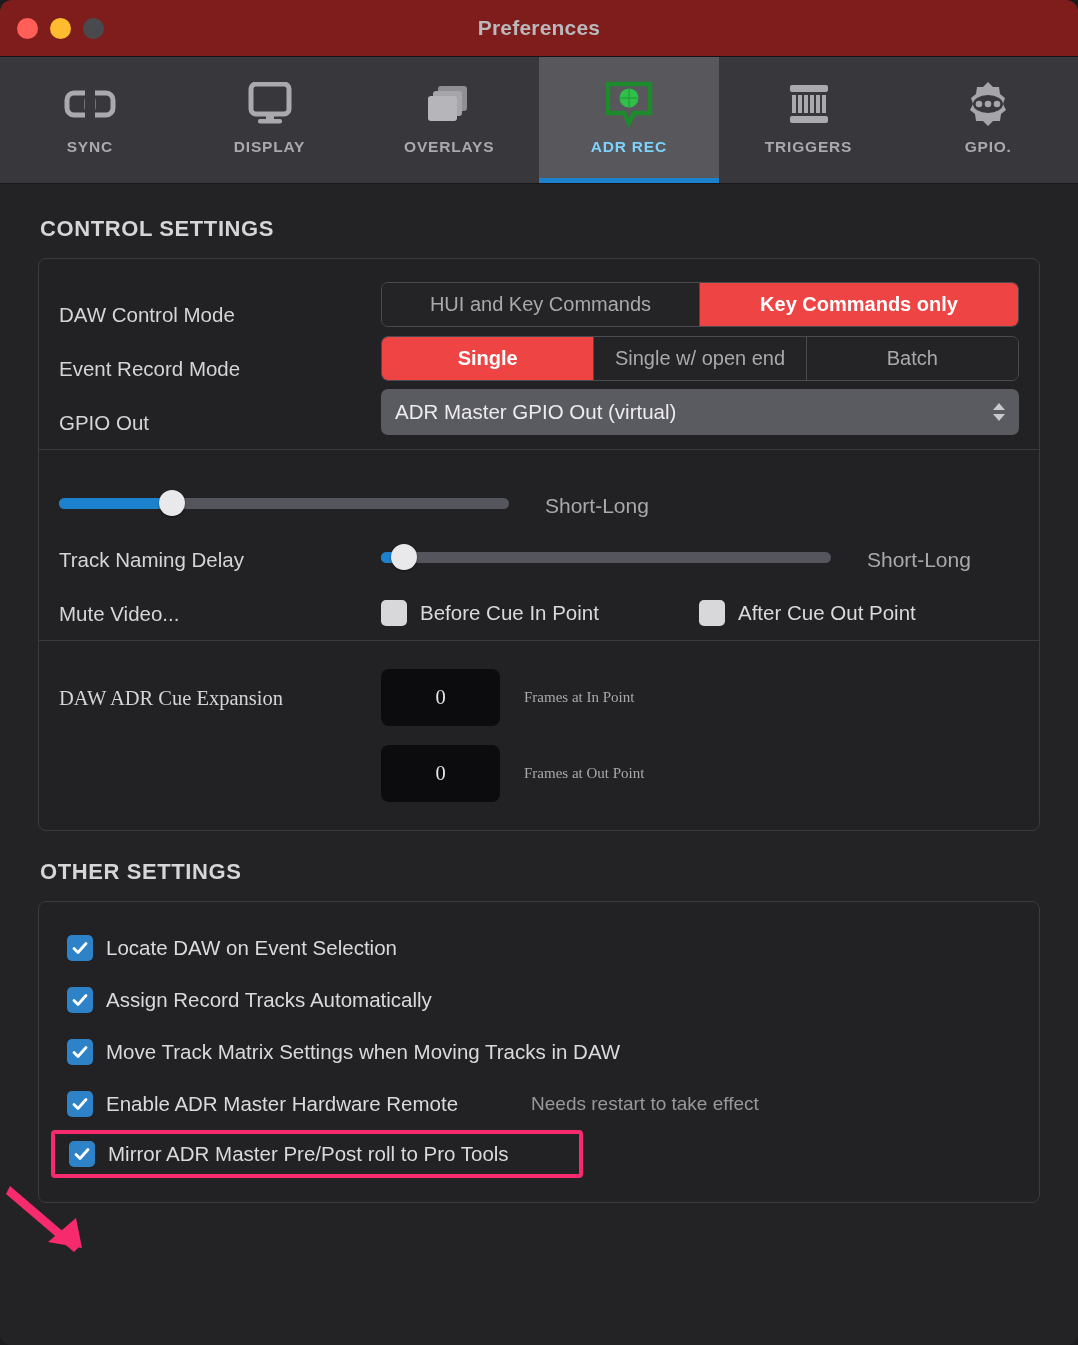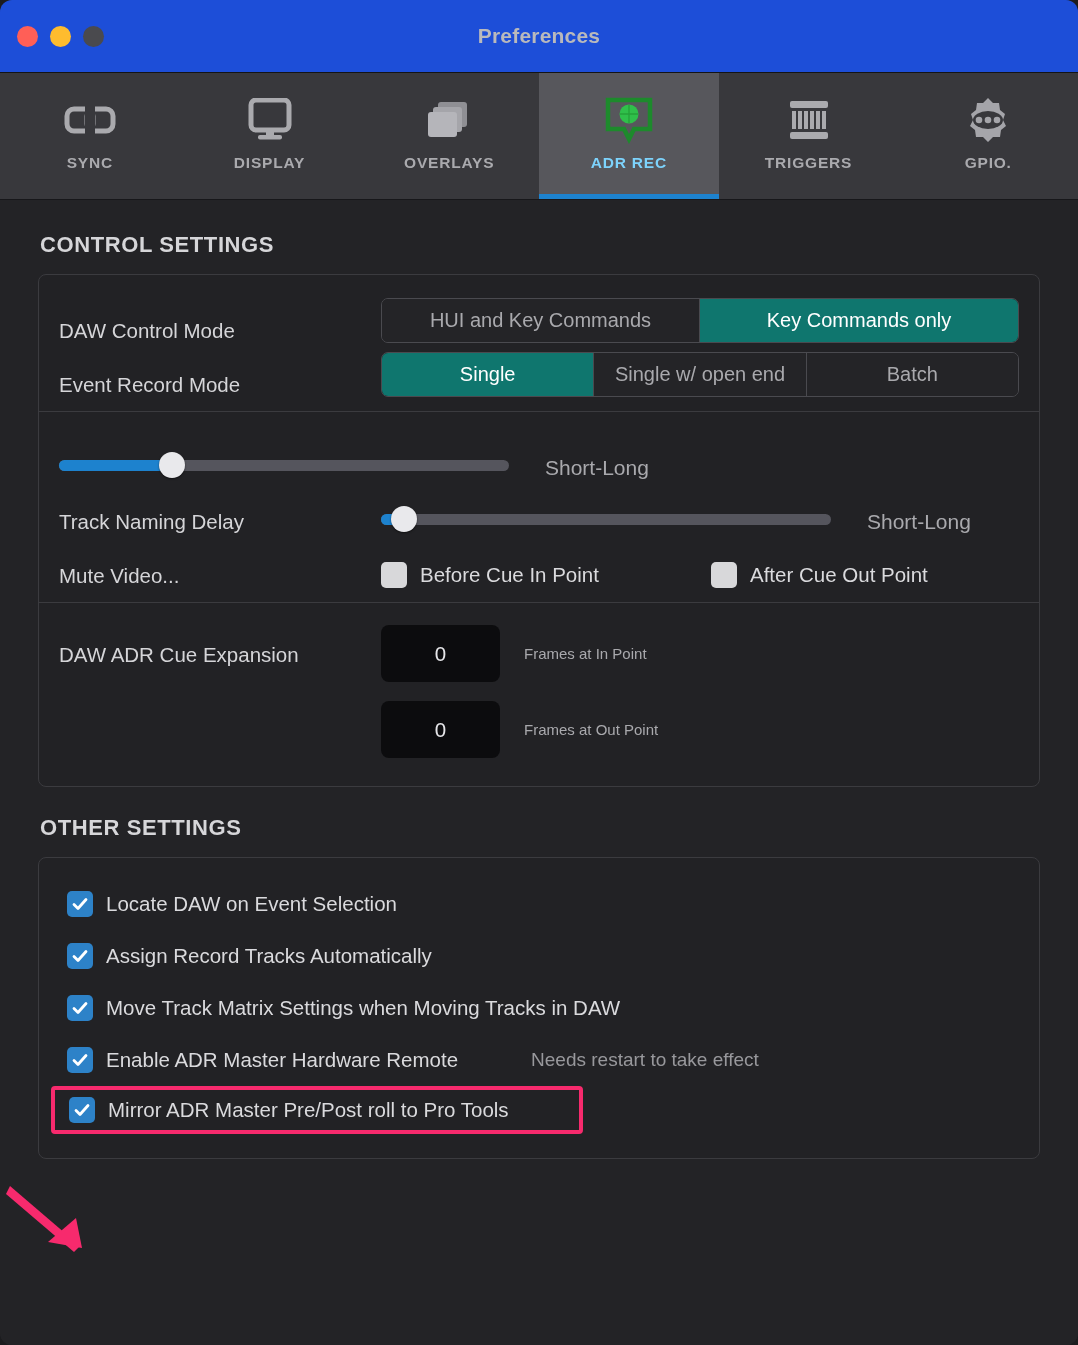--- a/index.html
+++ b/index.html
@@ -17,22 +17,22 @@
     width: 1078px;
     height: 1345px;
     background: #232326;
     border-radius: 12px;
     overflow: hidden;
   }
 
   
   .titlebar {
     position: relative;
-    height: 73px;
-    background: #1d4ed8;
+    height: 57px;
+    background: #7f1d1d;
     display: flex;
     align-items: center;
     border-bottom: 1px solid #141416;
   }
   .traffic {
     display: flex;
     gap: 12px;
     margin-left: 17px;
   }
   .dot { width: 21px; height: 21px; border-radius: 50%; }
@@ -142,23 +142,23 @@
     align-items: center;
     justify-content: center;
     font-size: 20px;
     color: #a9a9ad;
     background: #242427;
     border-right: 1px solid #4a4a4f;
     cursor: default;
   }
   .seg .segbtn:last-child { border-right: none; }
   .seg .segbtn.sel {
-    background: #0f766e;
+    background: #ef4444;
     color: #ffffff;
-    font-weight: normal;
+    font-weight: bold;
   }
   .seg.two .segbtn:first-child { flex: 0 0 50%; }
 
   
   .dropdown {
     flex: 1;
     height: 46px;
     background: #5a5a61;
     border-radius: 7px;
     display: flex;
@@ -246,21 +246,21 @@
   }
   .cb-text {
     font-size: 20.5px;
     color: #dadadd;
   }
 
   .inline-cbs {
     display: flex;
     align-items: center;
     flex: 1;
-    gap: 12px;
+    gap: 0;
   }
   .inline-cbs .cb-item:first-child { width: 318px; }
 
   
   .numrow { display: flex; align-items: center; }
   .numfield {
     width: 119px;
     height: 57px;
     background: #0c0c0e;
     border-radius: 8px;
@@ -421,20 +421,30 @@
 
         <div class="row">
           <div class="row-label">Event Record Mode</div>
           <div class="seg">
             <div class="segbtn sel">Single</div>
             <div class="segbtn">Single w/ open end</div>
             <div class="segbtn">Batch</div>
           </div>
         </div>
 
+        <div class="row">
+          <div class="row-label">GPIO Out</div>
+          <div class="dropdown">
+            <span class="dd-val">ADR Master GPIO Out (virtual)</span>
+            <span class="dd-arrows">
+              <i class="up"></i>
+                <i class="down"></i>
+            </span>
+          </div>
+        </div>
       </div>
 
       <div class="panel-block">
 
         <div class="row">
           <div class="slider-wrap">
             <div class="track"></div>
             <div class="fill" style="width:25%"></div>
             <div class="thumb" style="left:25%"></div>
           </div>
@@ -463,21 +473,21 @@
             <div class="cb-item">
               <span class="cb off">
                 
               </span>
               <span class="cb-text">After Cue Out Point</span>
             </div>
           </div>
         </div>
       </div>
 
-      <div class="panel-block" style="padding-top:22px;padding-bottom:28px;">
+      <div class="panel-block" style="padding-top:28px;padding-bottom:28px;font-family:Liberation Serif, serif;">
         <div class="row" style="align-items:flex-start;">
           <div class="row-label" style="padding-top:18px;">DAW ADR Cue Expansion</div>
           <div class="numstack">
             <div class="numrow">
               <div class="numfield">0</div>
               <div class="numcaption">Frames at In Point</div>
             </div>
             <div class="numrow">
               <div class="numfield">0</div>
               <div class="numcaption">Frames at Out Point</div>

